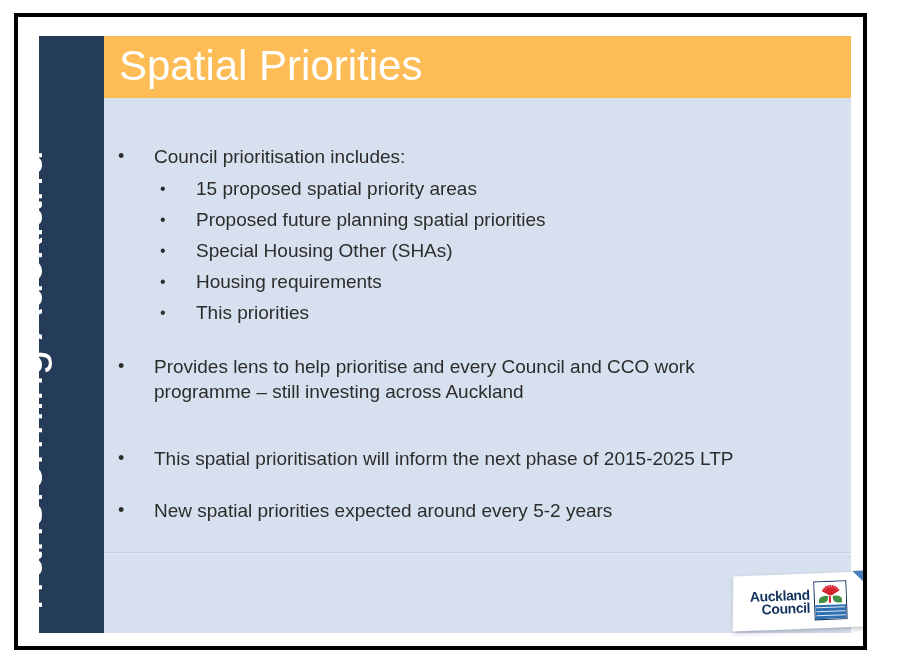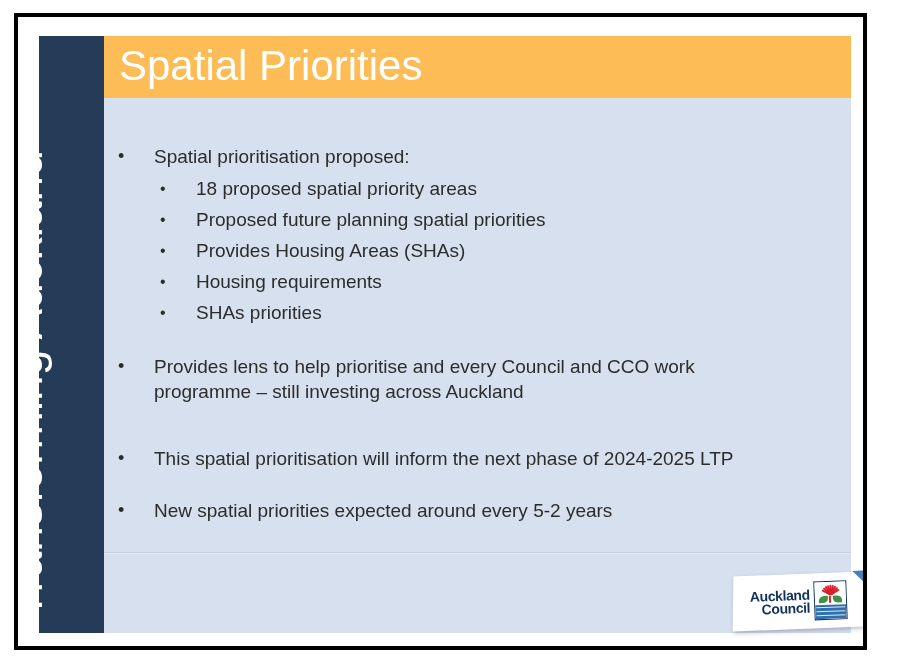--- a/index.html
+++ b/index.html
@@ -264,57 +264,57 @@
     <div class="title-bar">
       <div class="title-text">Spatial Priorities</div>
     </div>
 
     <div class="content-panel">
 
       <div class="bullets">
 
         <div class="bullet-row lvl1 r0">
           <span class="marker">•</span>
-          <span class="btext">Spatial prioritisation proposed:</span>
+          <span class="btext">Council prioritisation includes:</span>
         </div>
 
         <div class="bullet-row lvl2 r1">
           <span class="marker">•</span>
-          <span class="btext">18 proposed spatial priority areas</span>
+          <span class="btext">15 proposed spatial priority areas</span>
         </div>
 
         <div class="bullet-row lvl2 r2">
           <span class="marker">•</span>
           <span class="btext">Proposed future planning spatial priorities</span>
         </div>
 
         <div class="bullet-row lvl2 r3">
           <span class="marker">•</span>
-          <span class="btext">Provides Housing Areas (SHAs)</span>
+          <span class="btext">Special Housing Other (SHAs)</span>
         </div>
 
         <div class="bullet-row lvl2 r4">
           <span class="marker">•</span>
           <span class="btext">Housing requirements</span>
         </div>
 
         <div class="bullet-row lvl2 r5">
           <span class="marker">•</span>
-          <span class="btext">SHAs priorities</span>
+          <span class="btext">This priorities</span>
         </div>
 
         <div class="bullet-row lvl1 r6">
           <span class="marker">•</span>
           <span class="btext">Provides lens to help prioritise and every Council and CCO work
 programme – still investing across Auckland</span>
         </div>
 
         <div class="bullet-row lvl1 r7">
           <span class="marker">•</span>
-          <span class="btext">This spatial prioritisation will inform the next phase of 2024-2025 LTP</span>
+          <span class="btext">This spatial prioritisation will inform the next phase of 2015-2025 LTP</span>
         </div>
 
         <div class="bullet-row lvl1 r8">
           <span class="marker">•</span>
           <span class="btext">New spatial priorities expected around every 5-2 years</span>
         </div>
 
       </div>
 
       <div class="panel-divider"></div>

